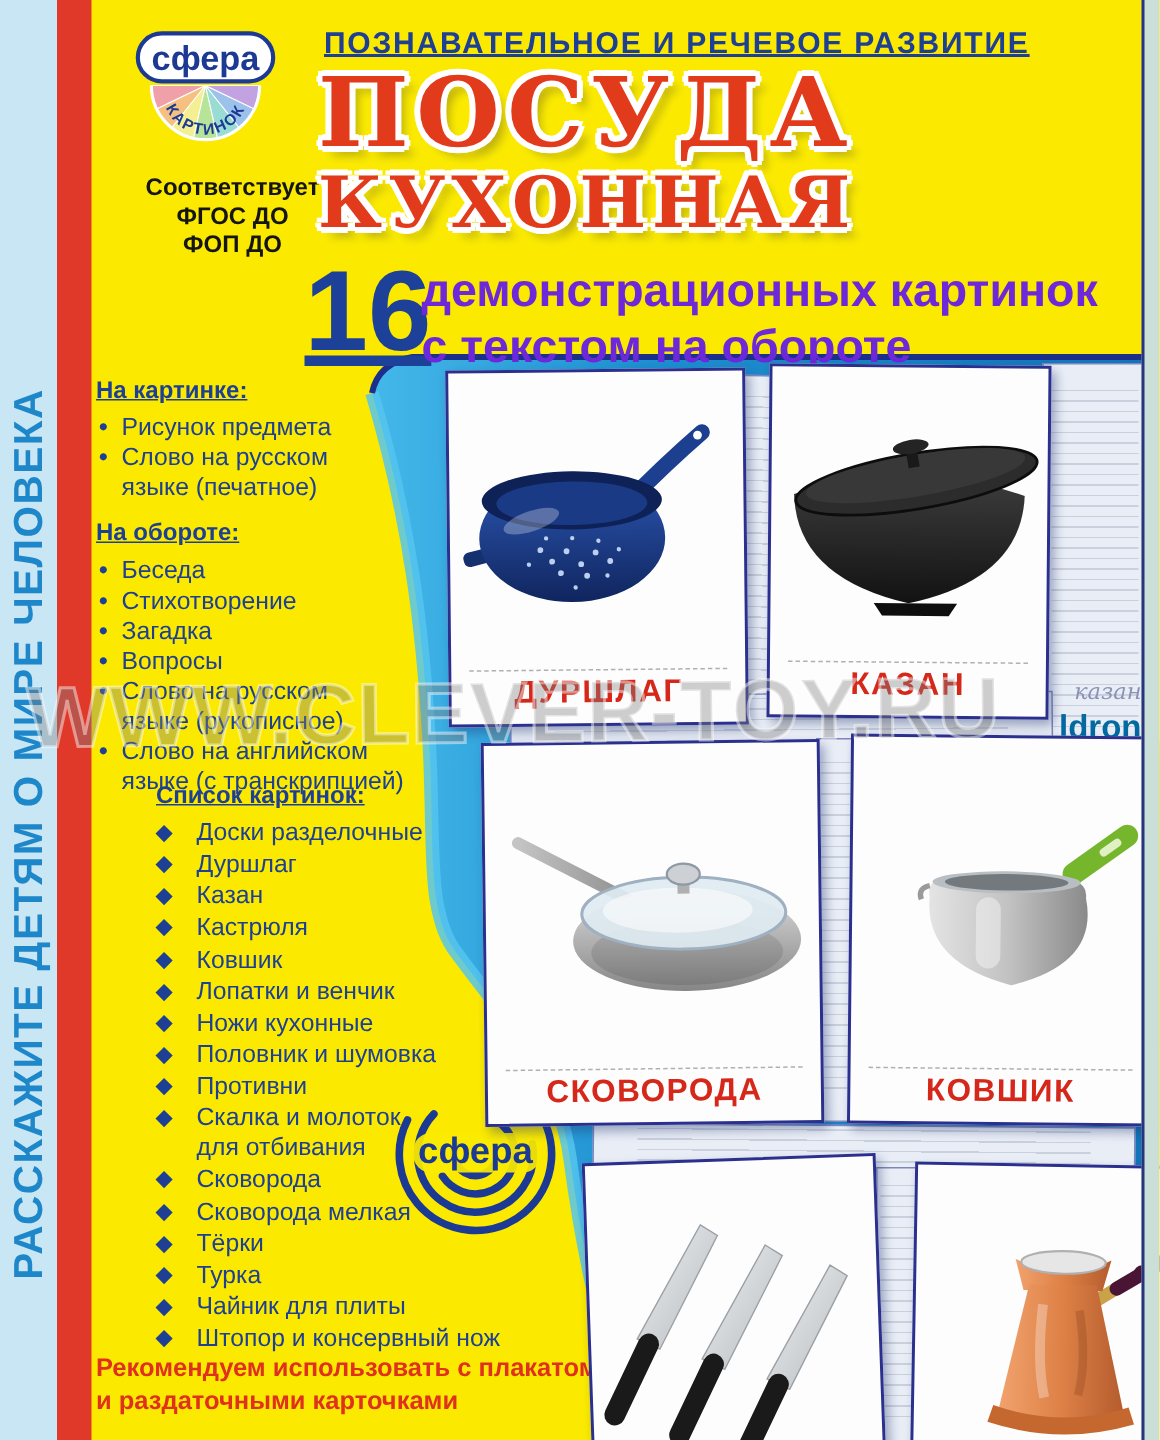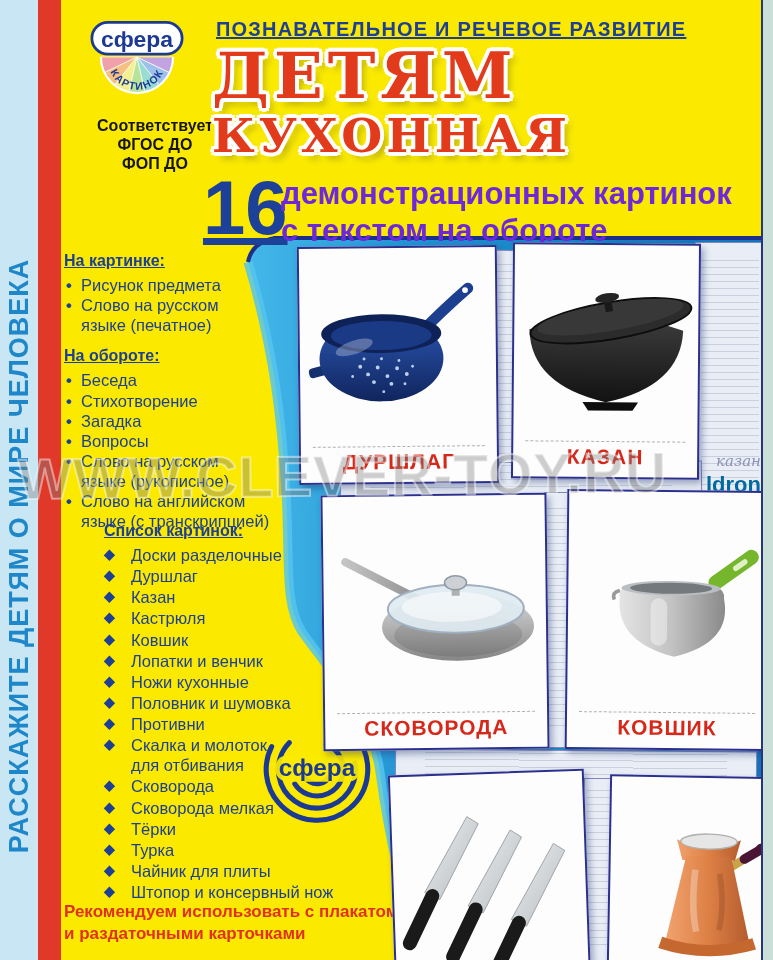--- a/index.html
+++ b/index.html
@@ -115,21 +115,21 @@
       <textPath href="#fanArc" startOffset="50%" text-anchor="middle">КАРТИНОК</textPath>
     </text>
     <rect x="20" y="6" width="130" height="46" rx="23" fill="#ffffff" stroke="#1c3a94" stroke-width="4"></rect>
     <text x="85" y="41" font-size="33" font-weight="bold" fill="#1c3a94" text-anchor="middle">сфера</text>
   </svg>
 
   <div class="compliance pre">Соответствует
 ФГОС ДО
 ФОП ДО</div>
   <div class="tagline">ПОЗНАВАТЕЛЬНОЕ И РЕЧЕВОЕ РАЗВИТИЕ</div>
-  <div class="title1">ДЕТЯМ</div>
+  <div class="title1">ПОСУДА</div>
   <div class="title2">КУХОННАЯ</div>
   <div class="count">16</div>
   <div class="count-caption pre">демонстрационных картинок
 с текстом на обороте</div>
 
   <div class="info-block" style="top:252px;">
     <div class="info-h">На картинке:</div>
     <ul class="info-list">
       <li class="pre">Рисунок предмета</li>
       <li class="pre">Слово на русском

